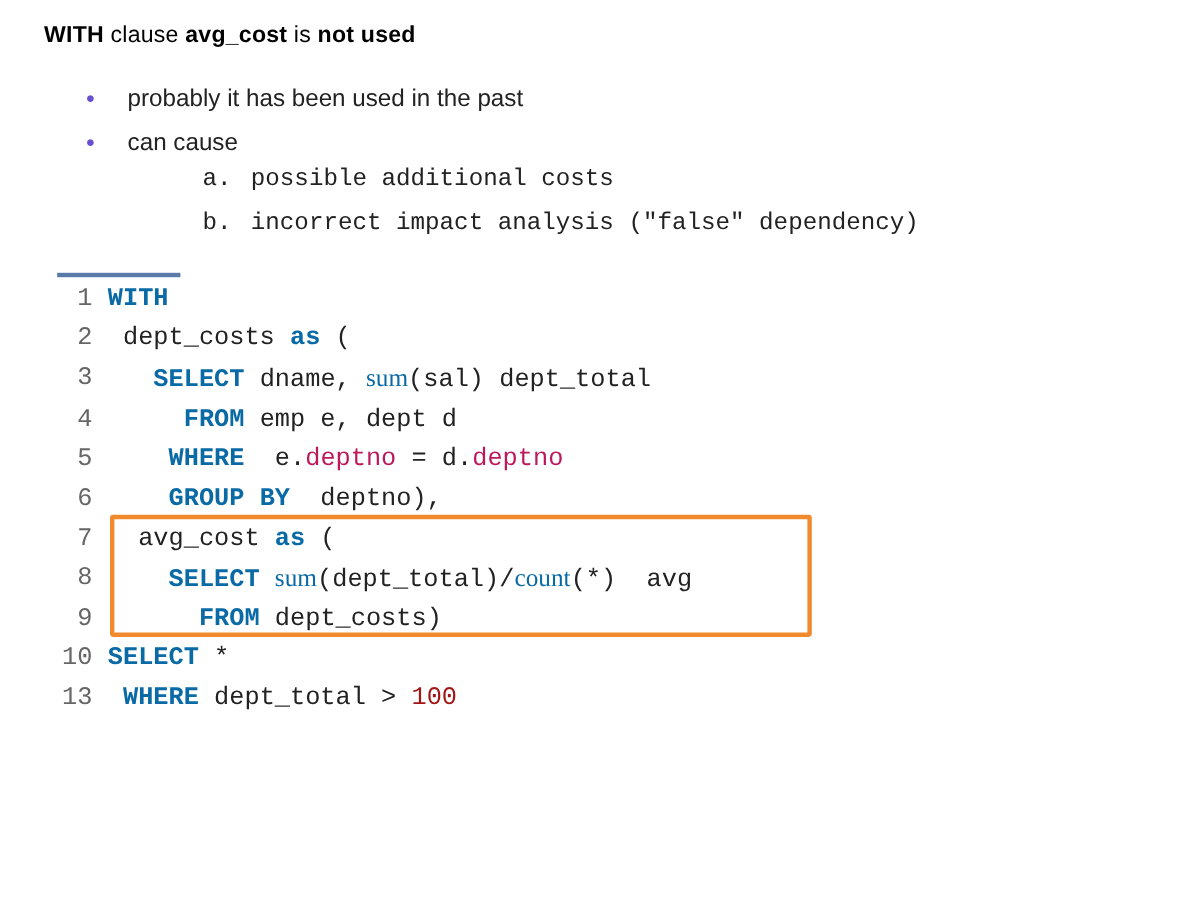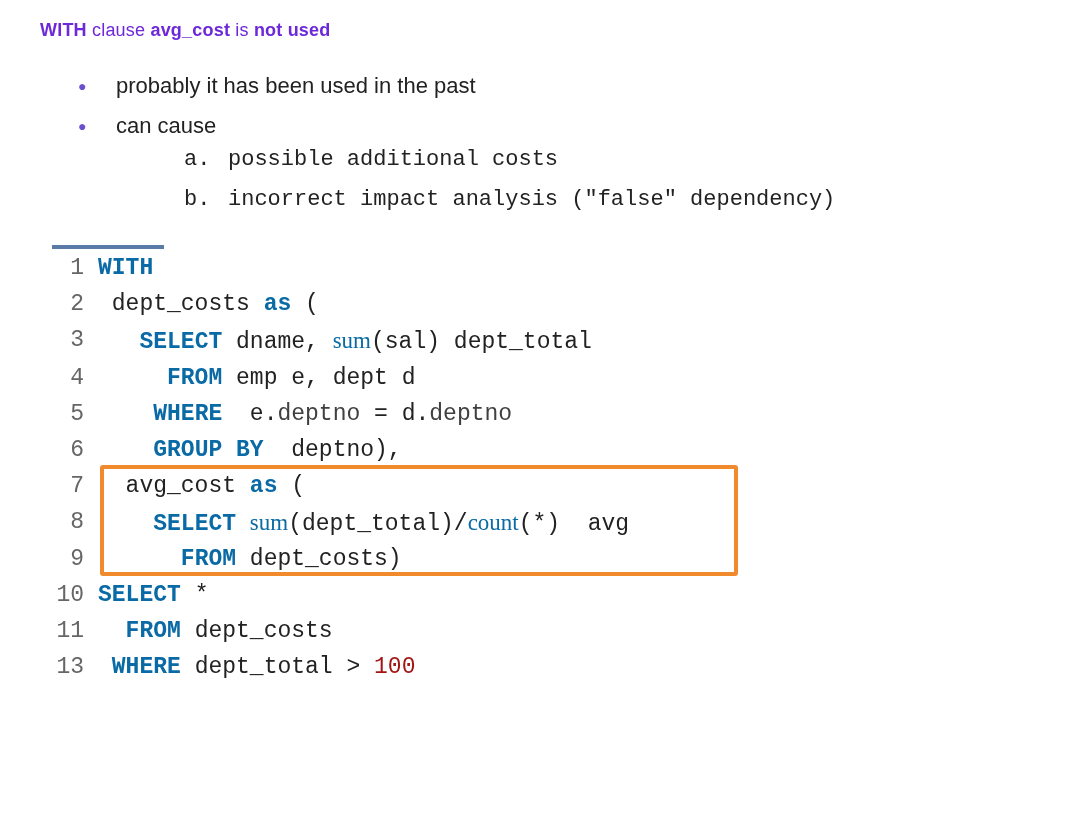--- a/index.html
+++ b/index.html
@@ -9,23 +9,23 @@
     }
     body {
       font-family: 'Segoe UI', Tahoma, Geneva, Verdana, sans-serif;
       background: #fff;
       padding: 20px 40px;
       font-size: 22px;
       color: #222;
       width: 1087px;
     }
     .heading {
-      font-size: 18px;
+      font-size: 21px;
       margin-bottom: 28px;
-      color: #6d28d9;
+      color: #000000;
       letter-spacing: 0.2px;
     }
     .heading .bold {
       font-weight: 700;
     }
     ul.bullet-list {
       list-style: none;
       padding-left: 38px;
       margin-bottom: 28px;
     }
@@ -87,21 +87,21 @@
       text-align: right;
       padding-right: 14px;
       color: #666;
     }
     .code {
       flex: 1;
       color: #222;
     }
     .kw { color: #0a6aa6; font-weight: 600; }
     .fn { color: #0a6aa6; font-family: Liberation Serif, serif; }
-    .id2 { color: #404040; }
+    .id2 { color: #be185d; }
     .num { color: #a31515; }
     .highlight-box {
       position: absolute;
       border: 4px solid #f08a2c;
       border-radius: 3px;
       pointer-events: none;
     }
   </style>
 </head>
 <body>
@@ -127,17 +127,16 @@
       <div class="code-line"><span class="gutter">1</span><span class="code"><span class="kw">WITH</span></span></div>
       <div class="code-line"><span class="gutter">2</span><span class="code"><span> dept_costs </span><span class="kw">as</span><span> (</span></span></div>
       <div class="code-line"><span class="gutter">3</span><span class="code"><span>   </span><span class="kw">SELECT</span><span> dname, </span><span class="fn">sum</span><span>(sal) dept_total</span></span></div>
       <div class="code-line"><span class="gutter">4</span><span class="code"><span>     </span><span class="kw">FROM</span><span> emp e, dept d</span></span></div>
       <div class="code-line"><span class="gutter">5</span><span class="code"><span>    </span><span class="kw">WHERE</span><span>  e.</span><span class="id2">deptno</span><span> = d.</span><span class="id2">deptno</span></span></div>
       <div class="code-line"><span class="gutter">6</span><span class="code"><span>    </span><span class="kw">GROUP BY</span><span>  deptno),</span></span></div>
       <div class="code-line"><span class="gutter">7</span><span class="code"><span>  avg_cost </span><span class="kw">as</span><span> (</span></span></div>
       <div class="code-line"><span class="gutter">8</span><span class="code"><span>    </span><span class="kw">SELECT</span><span> </span><span class="fn">sum</span><span>(dept_total)/</span><span class="fn">count</span><span>(*)  avg</span></span></div>
       <div class="code-line"><span class="gutter">9</span><span class="code"><span>      </span><span class="kw">FROM</span><span> dept_costs)</span></span></div>
       <div class="code-line"><span class="gutter">10</span><span class="code"><span class="kw">SELECT</span><span> *</span></span></div>
-      <div class="code-line"><span class="gutter">11</span><span class="code"><span>  </span><span class="kw">FROM</span><span> dept_costs</span></span></div>
       <div class="code-line"><span class="gutter">13</span><span class="code"><span> </span><span class="kw">WHERE</span><span> dept_total &gt; </span><span class="num">100</span></span></div>
     </div>
   <div id="hl" class="highlight-box" style="left: 48px; top: 219.25px; width: 638px; height: 111.625px;"></div>
 </div>
 
 </body></html>

